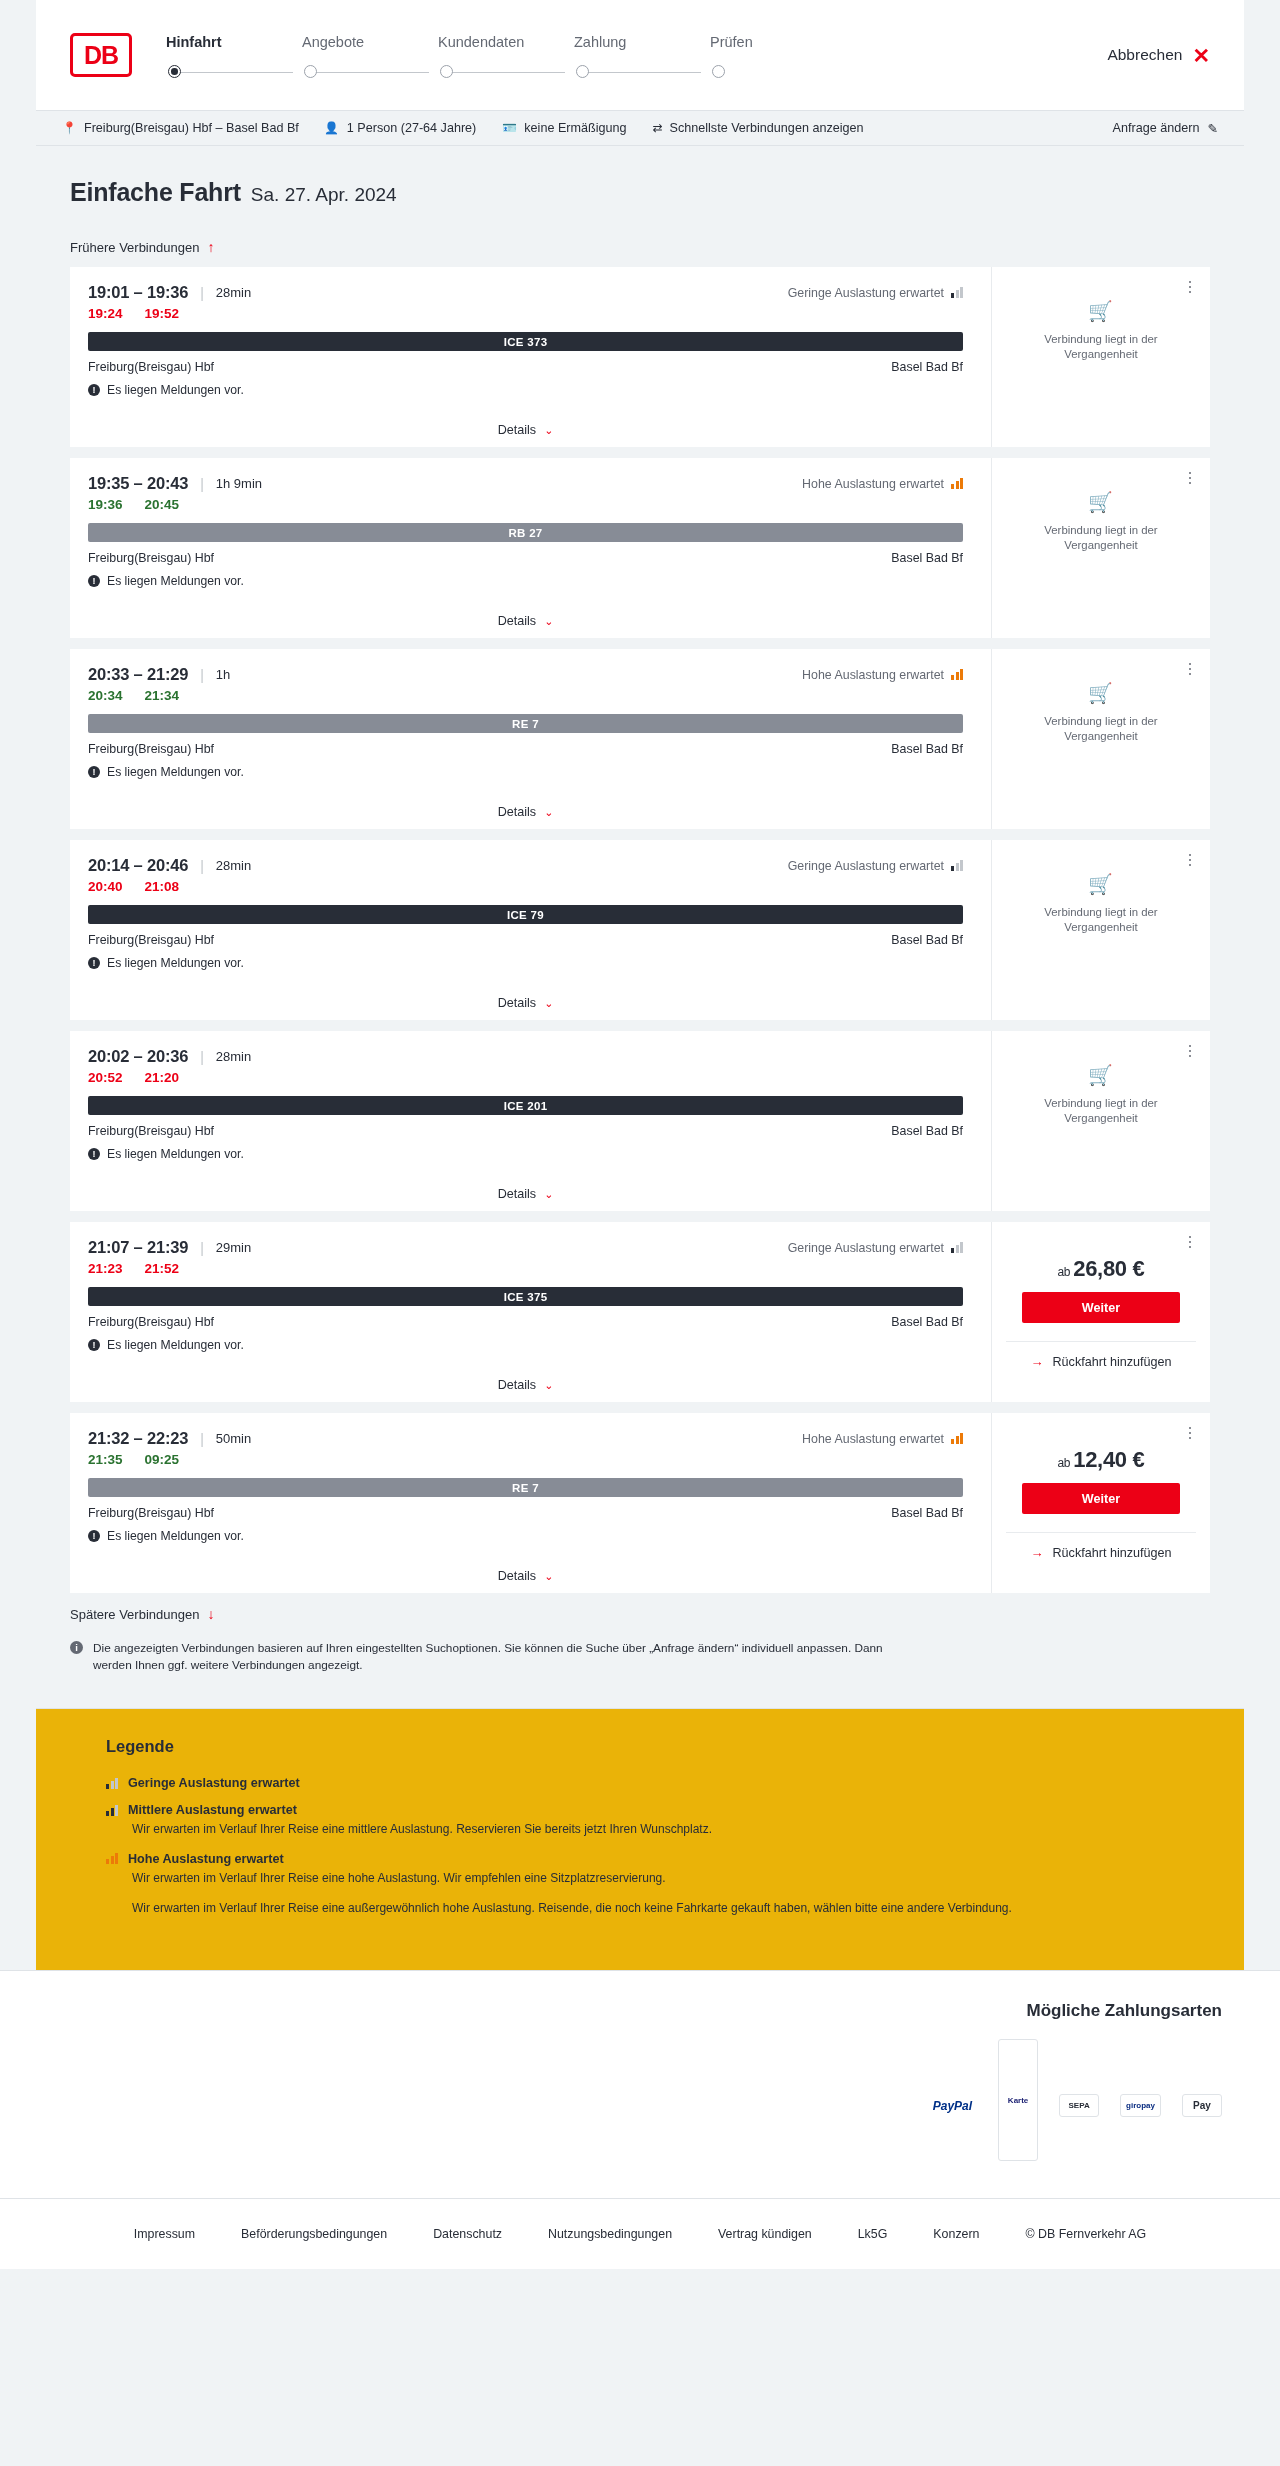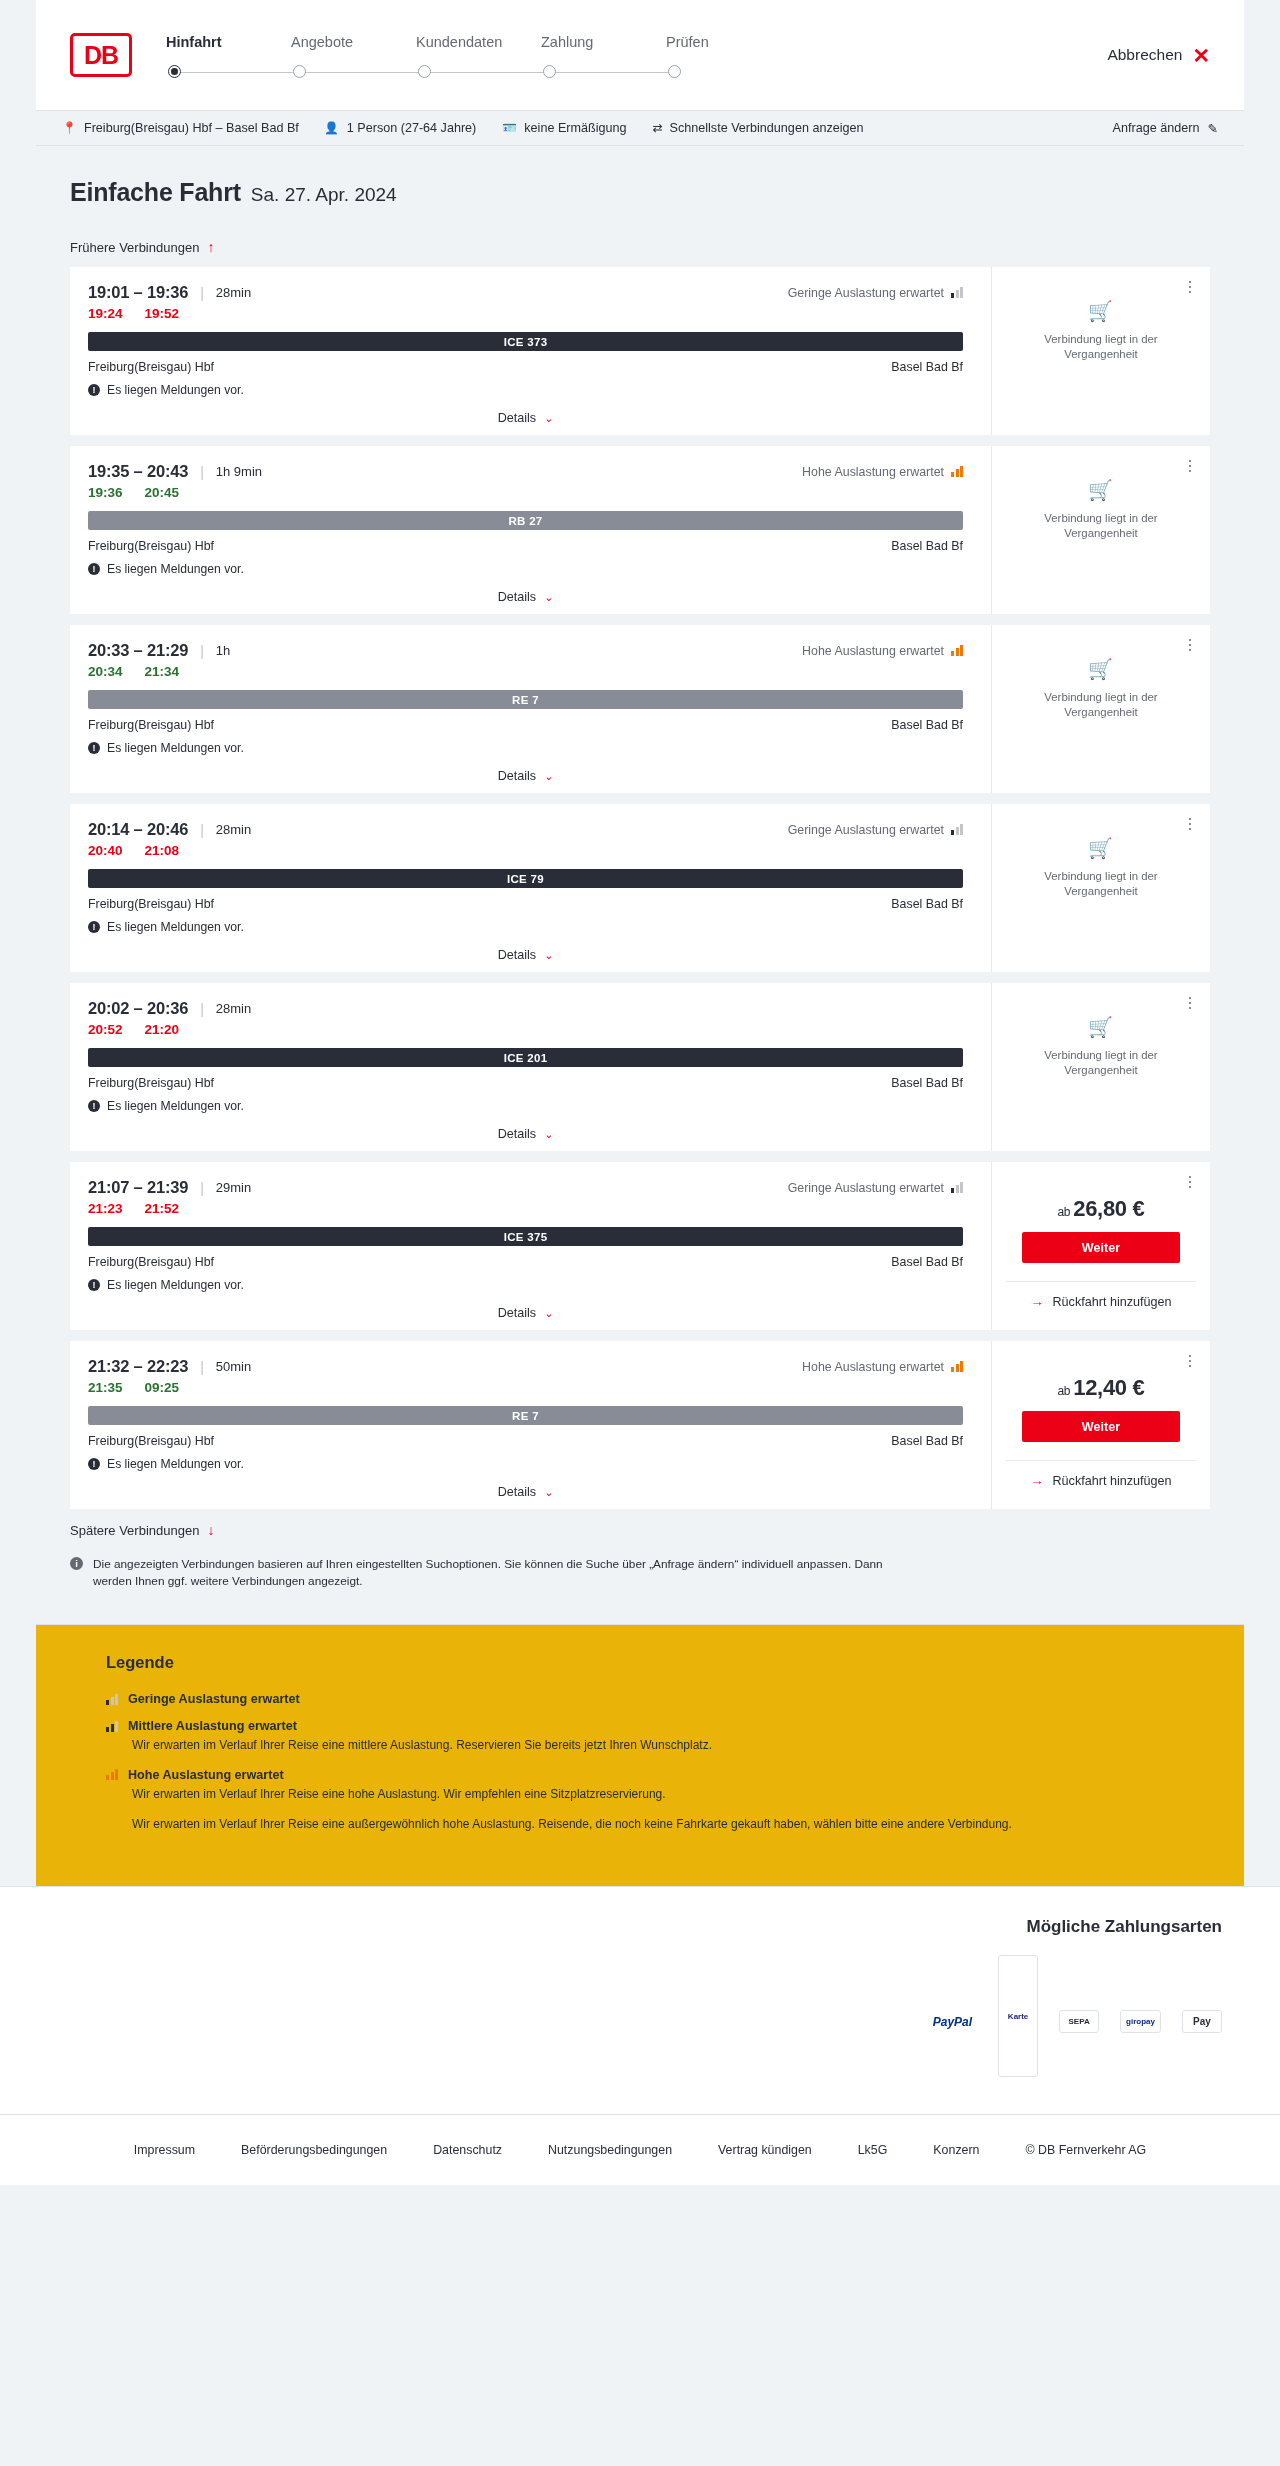--- a/index.html
+++ b/index.html
@@ -27,21 +27,21 @@
     width: 62px; height: 44px;
     border: 3px solid #ec0016;
     border-radius: 5px;
     background: #ffffff;
     display: flex; align-items: center; justify-content: center;
     font-weight: bold; font-size: 25px; color: #ec0016;
     letter-spacing: -1px;
     margin-right: 34px;
     font-family: "Liberation Sans", sans-serif;
   }
-  .steps { display: flex; align-items: flex-start; gap: 0; margin-top: 6px; }
+  .steps { display: flex; align-items: flex-start; gap: 11px; margin-top: 6px; }
   .step { width: 125px; text-align: left; position: relative; }
   .step .label { font-size: 14.5px; color: #646973; white-space: nowrap; }
   .step.active .label { color: #282d37; font-weight: bold; }
   .step .dotrow { height: 22px; display: flex; align-items: center; margin-top: 11px; position: relative; }
   .step .dot {
     width: 13px; height: 13px; border-radius: 50%;
     border: 1.6px solid #9ca2ab; background: #fff; position: relative; z-index: 2;
     margin-left: 2px;
   }
   .step.active .dot { border-color: #282d37; }
@@ -137,21 +137,21 @@
   .stations .to { margin-left: auto; }
 
   .msg { display: flex; align-items: center; gap: 7px; margin-top: 9px; font-size: 12.2px; color: #282d37; }
   .msg .warn {
     width: 12px; height: 12px; border-radius: 50%;
     background: #282d37; color: #fff; font-size: 9px; font-weight: bold;
     display: inline-flex; align-items: center; justify-content: center; line-height: 1;
   }
 
   .details {
-    margin-top: 14px; display: flex; align-items: center; justify-content: center; gap: 8px;
+    margin-top: 26px; display: flex; align-items: center; justify-content: center; gap: 8px;
     font-size: 12.6px; color: #282d37; cursor: pointer;
   }
   .details .chev { color: #ec0016; font-size: 11px; }
 
   .kebab {
     position: absolute; top: 10px; right: 12px;
     width: 16px; height: 20px;
     display: flex; flex-direction: column; align-items: center; justify-content: center; gap: 2.4px;
     cursor: pointer;
   }

